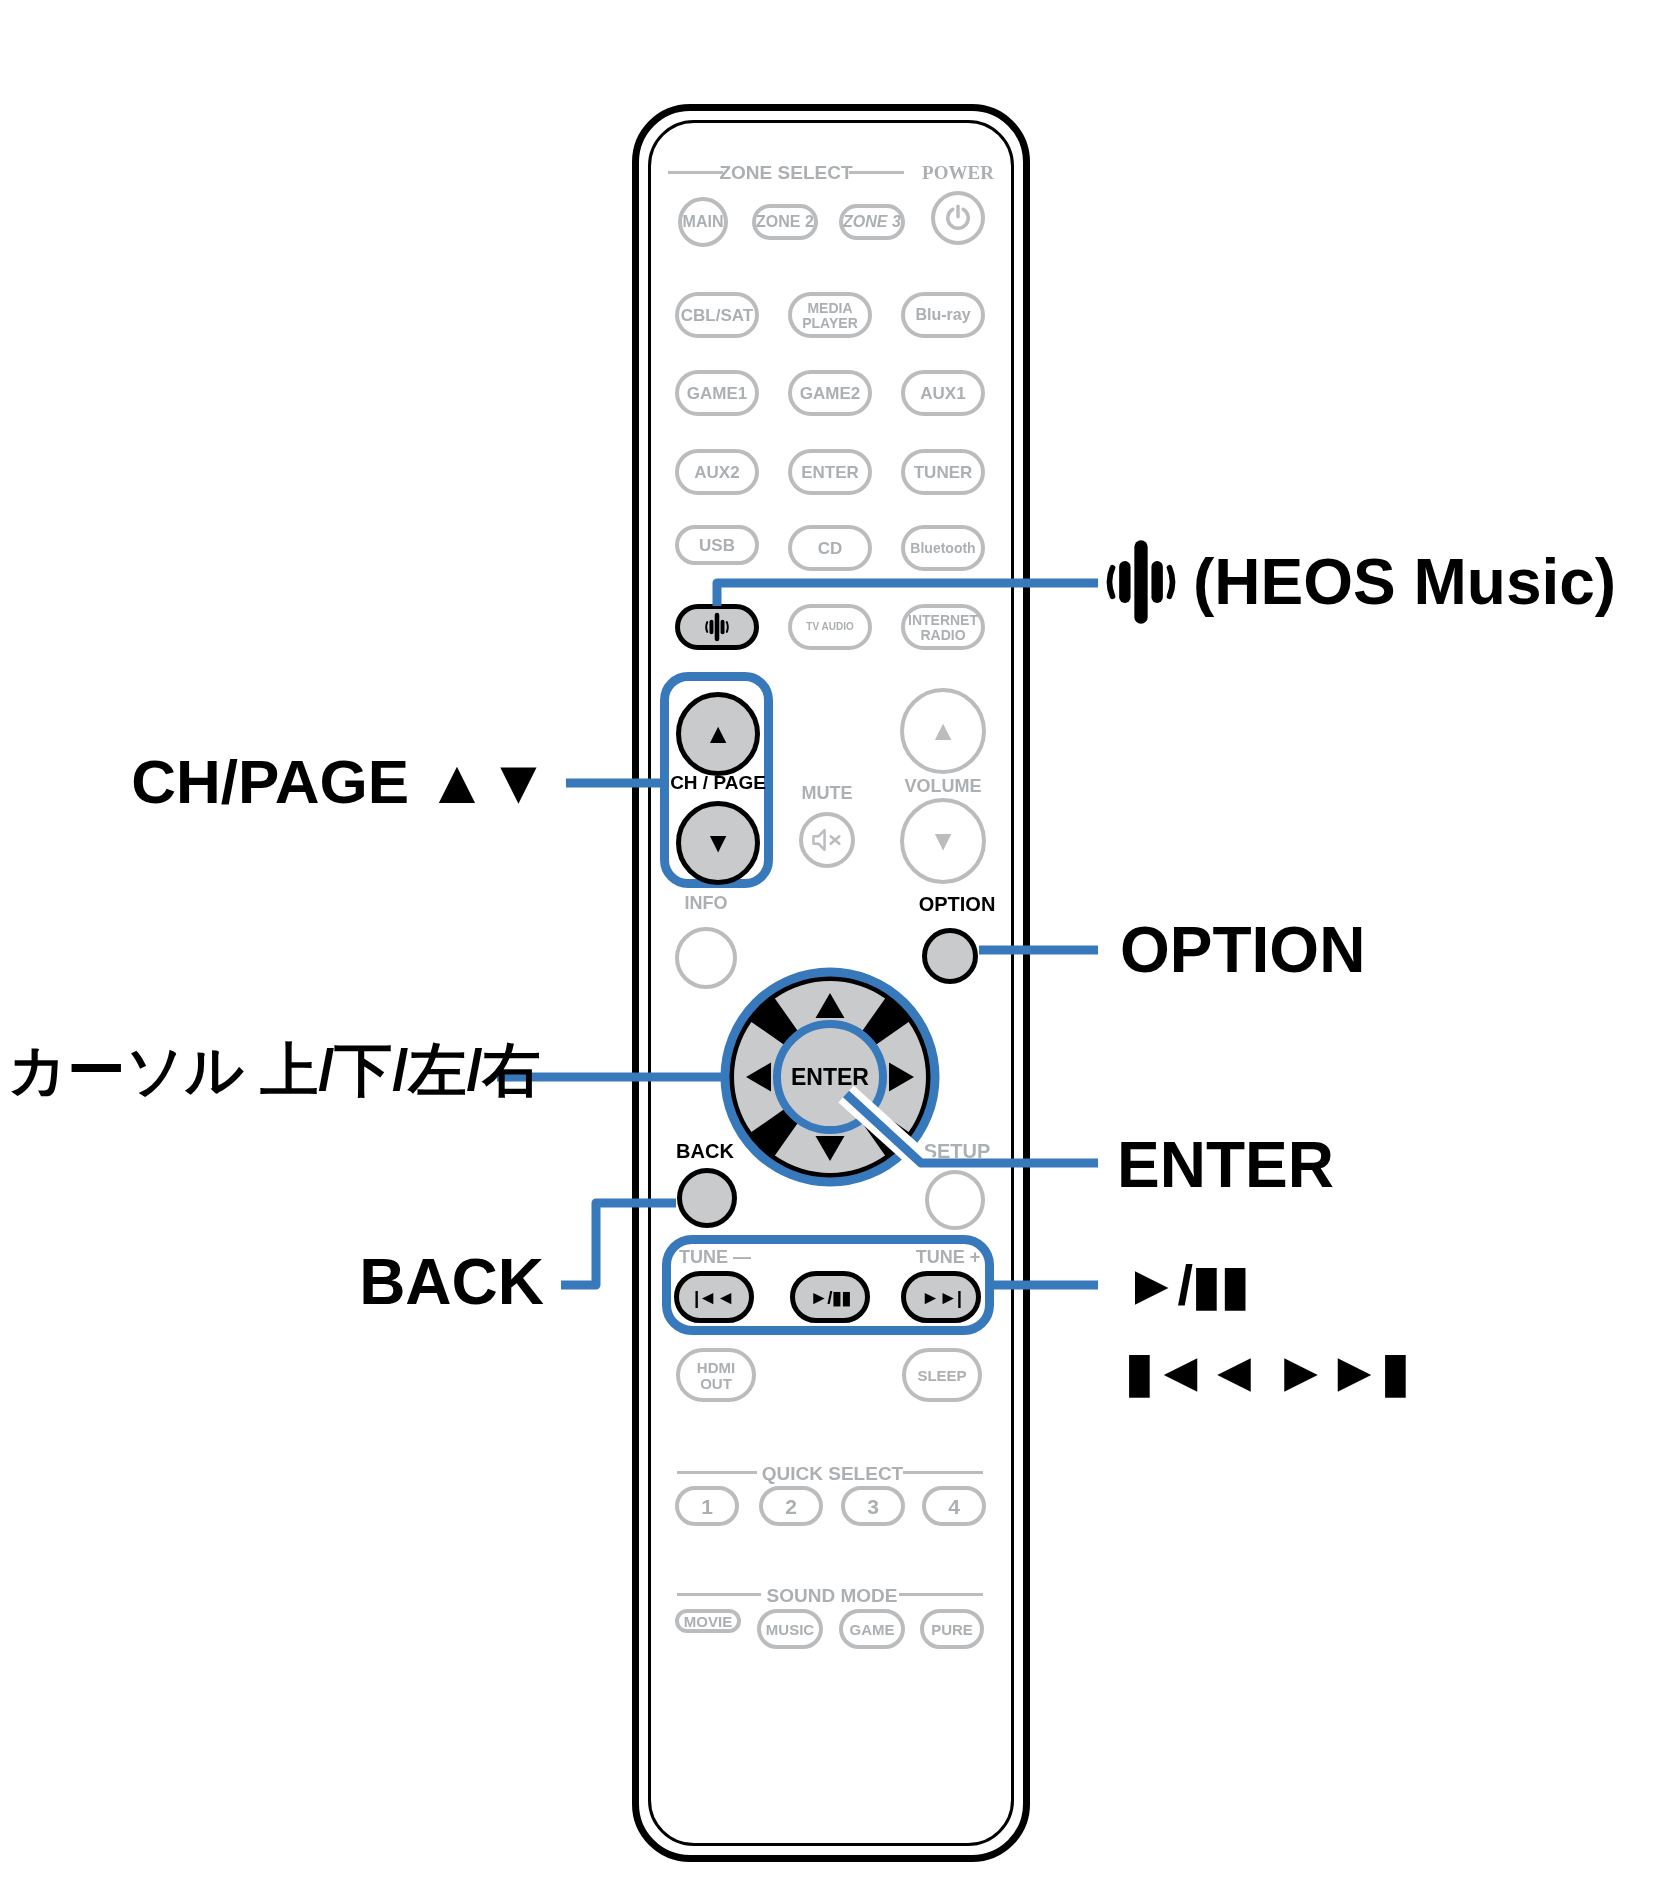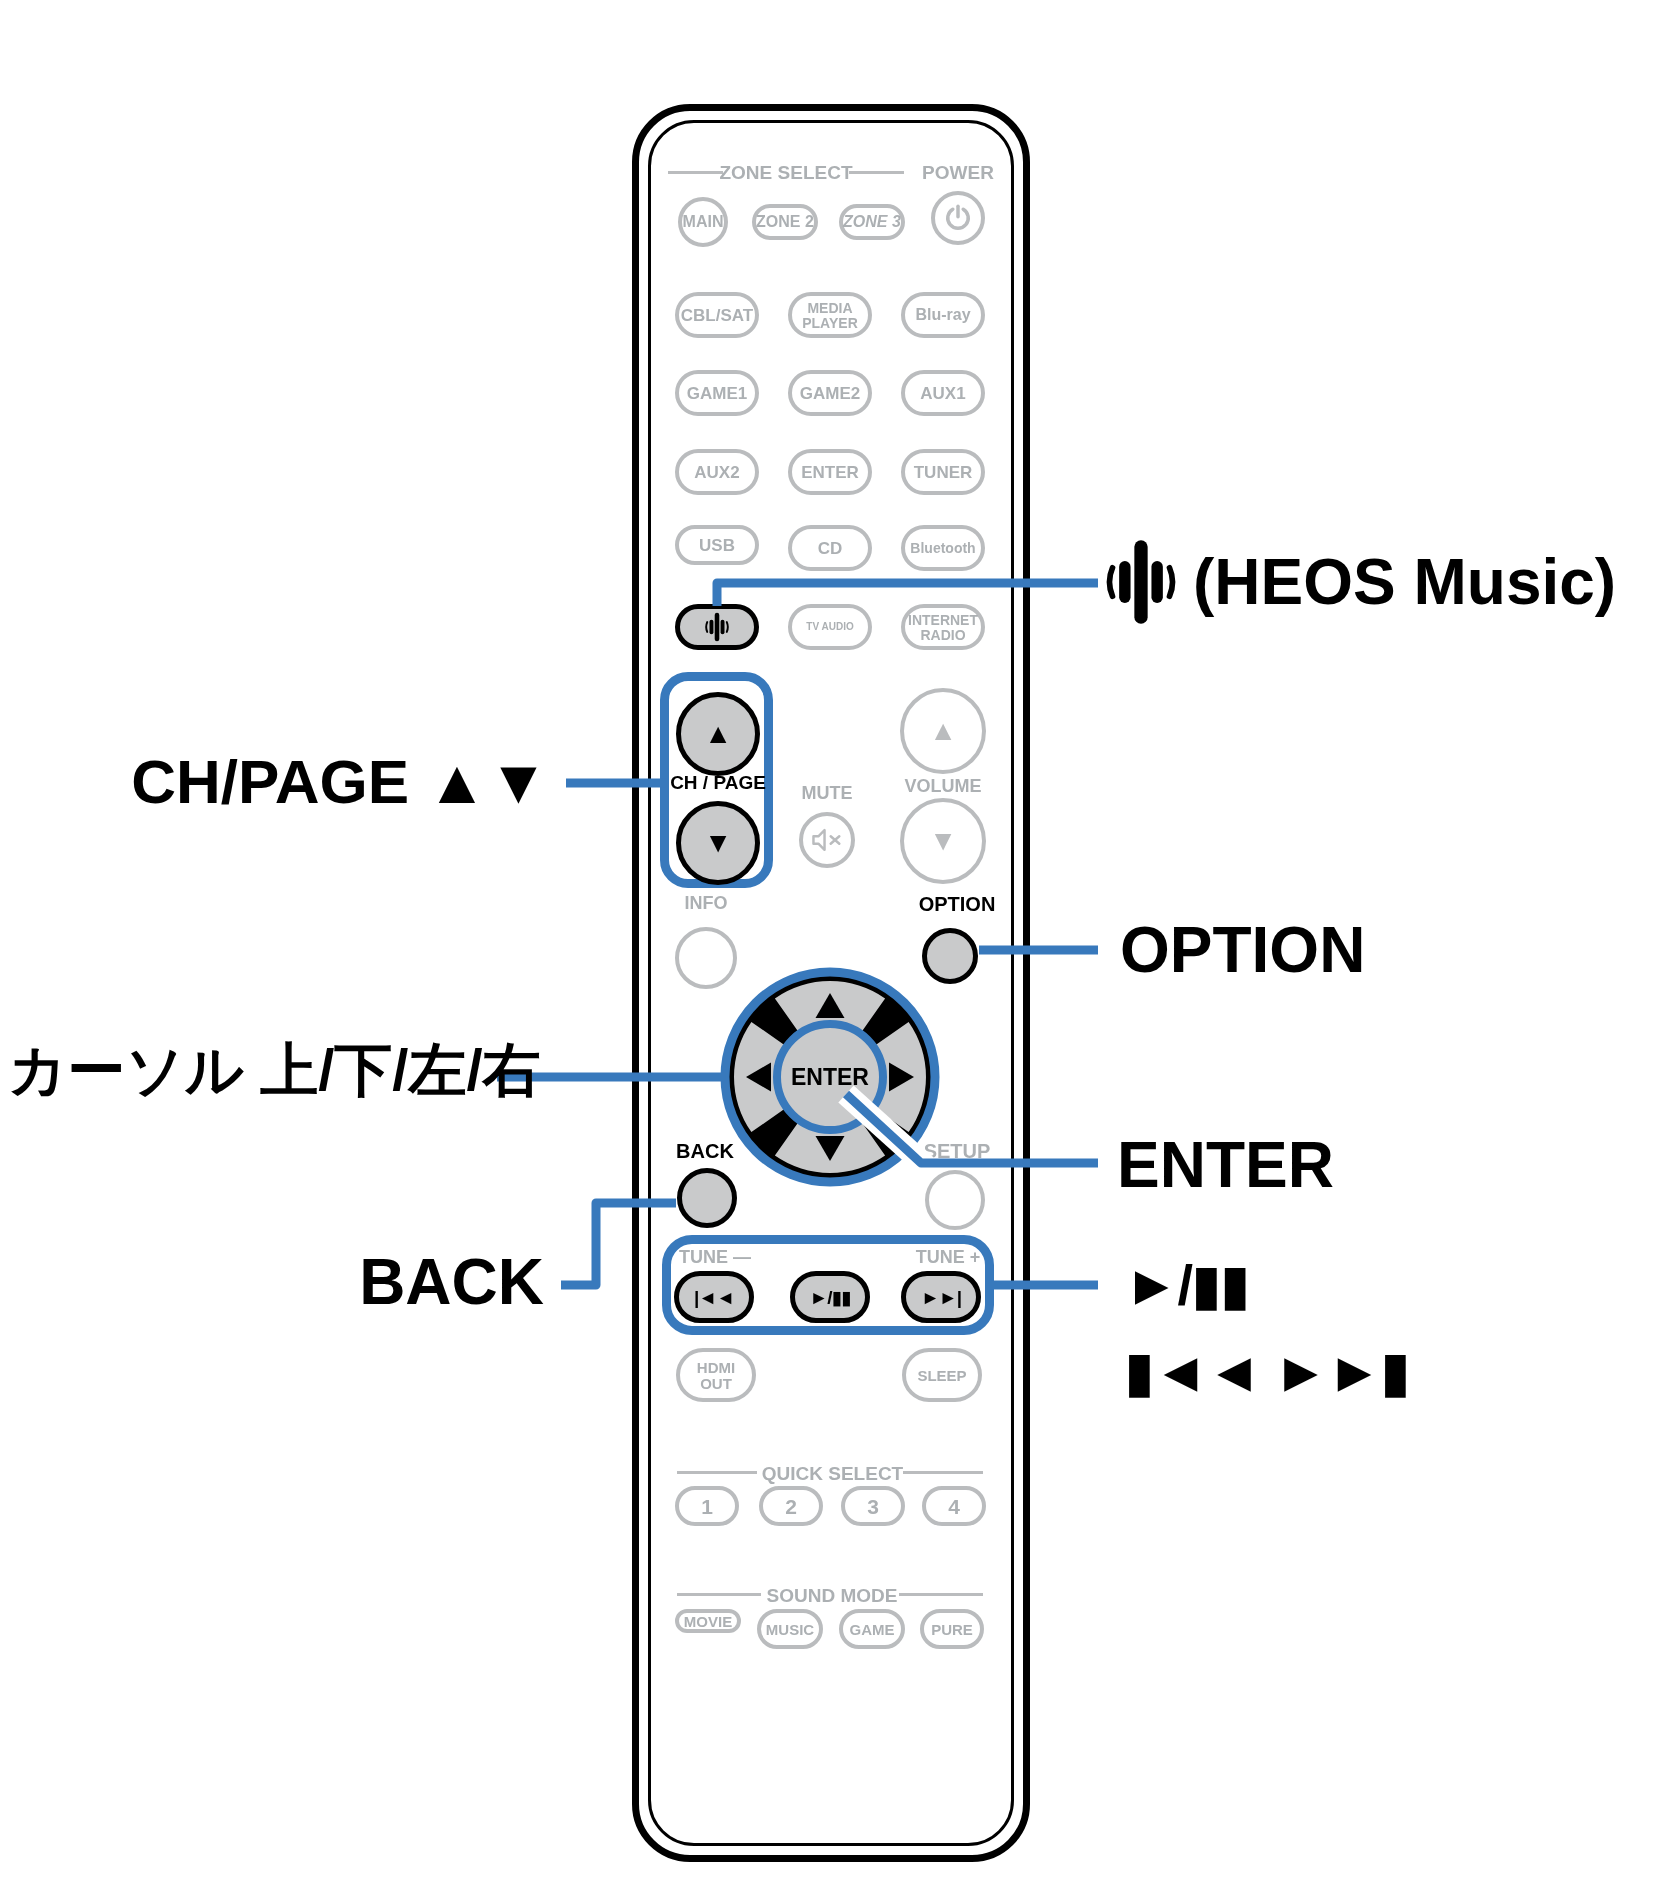--- a/index.html
+++ b/index.html
@@ -43,21 +43,21 @@
 <body>
 
 <div id="canvas">
 
   <div class="remote-outer"></div>
   <div class="remote-inner"></div>
 
   <div class="dash" style="left:668px;top:171px;width:55px;"></div>
   <div class="glabel" style="left:716px;top:163px;width:140px;font-size:19px;">ZONE SELECT</div>
   <div class="dash" style="left:849px;top:171px;width:55px;"></div>
-  <div class="glabel" style="left:918px;top:163px;width:80px;font-size:19px;">POWER</div>
+  <div class="glabel" style="left:918px;top:163px;width:80px;font-size:19px;font-family:Liberation Serif, serif;">POWER</div>
 
   <div class="circ" style="left:678px;top:197px;width:50px;height:50px;font-size:16px;">MAIN</div>
   <div class="pill" style="left:752px;top:204px;width:66px;height:36px;font-size:16px;">ZONE 2</div>
   <div class="pill" style="left:839px;top:204px;width:66px;height:36px;font-size:16px;font-style:italic;">ZONE 3</div>
   <div class="circ" style="left:931px;top:191px;width:54px;height:54px;">
     <svg width="32" height="32" viewBox="0 0 24 24">
       <path d="M12 3.2 V11" stroke="#BABCBE" stroke-width="2.6" fill="none" stroke-linecap="round"></path>
       <path d="M8.1 5.4 A7.7 7.7 0 1 0 15.9 5.4" stroke="#BABCBE" stroke-width="2.6" fill="none" stroke-linecap="round"></path>
     </svg>
   </div>

